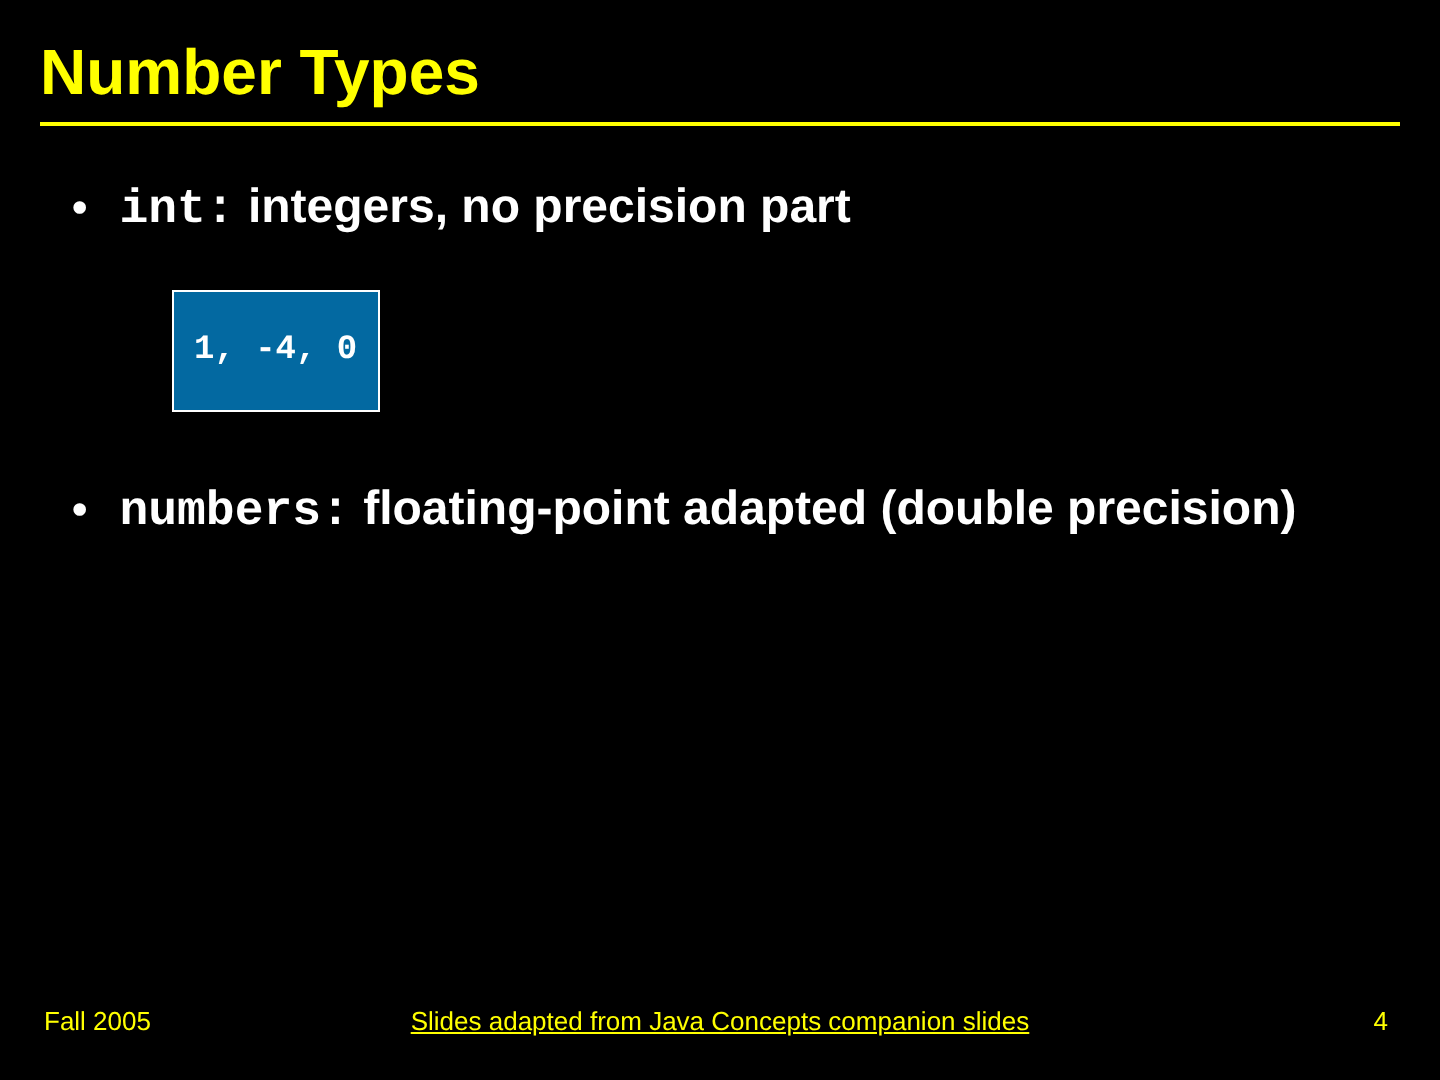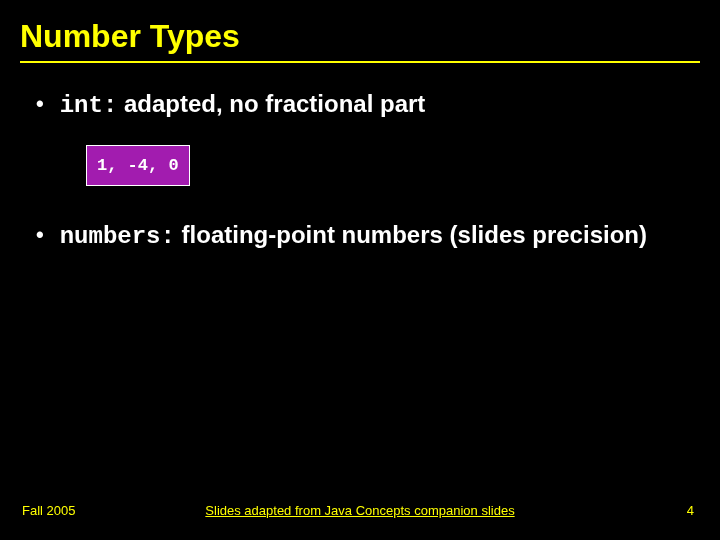--- a/index.html
+++ b/index.html
@@ -52,27 +52,27 @@
     font-weight: bold;
     color: #fff;
     line-height: 30px;
   }
   .bullet-text .mono {
     font-family: "Courier New", Courier, monospace;
     font-weight: bold;
     text-align: right;
   }
   .codebox {
-    background: #a21caf;
+    background: #0369a1;
     border: 1px solid #fff;
     color: #fff;
     font-family: "Courier New", Courier, monospace;
     font-weight: bold;
     font-size: 17px;
-    padding: 10px 10px;
+    padding: 20px 10px;
     display: inline-block;
     margin-left: 56px;
     margin-top: 14px;
     margin-bottom: 18px;
   }
   .footer {
     position: absolute;
     bottom: 22px;
     left: 0;
     width: 720px;
@@ -104,31 +104,31 @@
 <div class="slide">
 
   <div class="title">Number Types</div>
   <hr class="rule">
 
   <div class="content">
 
     <div class="bullet">
       <div class="bullet-dot">•</div>
       <div class="bullet-text">
-        <span class="mono">int:</span><span> adapted, no fractional part</span>
+        <span class="mono">int:</span><span> integers, no precision part</span>
       </div>
     </div>
     <div class="codebox">1, -4, 0</div>
 
     <div style="height:10px"></div>
 
     <div class="bullet">
       <div class="bullet-dot">•</div>
       <div class="bullet-text">
-        <span class="mono">numbers:</span><span> floating-point numbers (slides precision)</span>
+        <span class="mono">numbers:</span><span> floating-point adapted (double precision)</span>
       </div>
     </div>
 
   </div>
 
   <div class="footer">
     <div class="footer-left">Fall 2005</div>
     <div class="footer-center">Slides adapted from Java Concepts companion slides</div>
     <div class="footer-right">4</div>
   </div>

